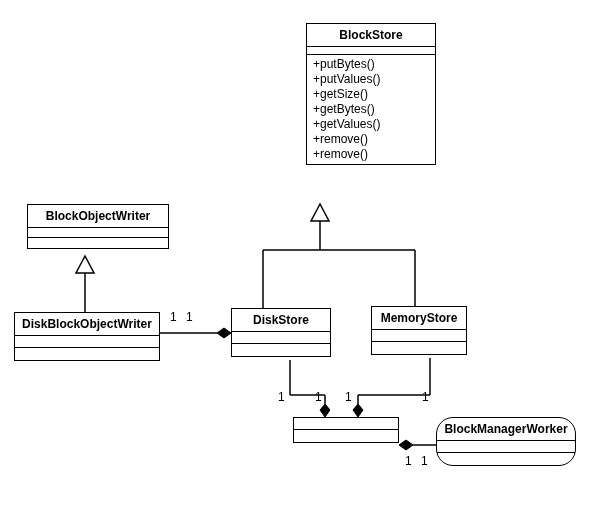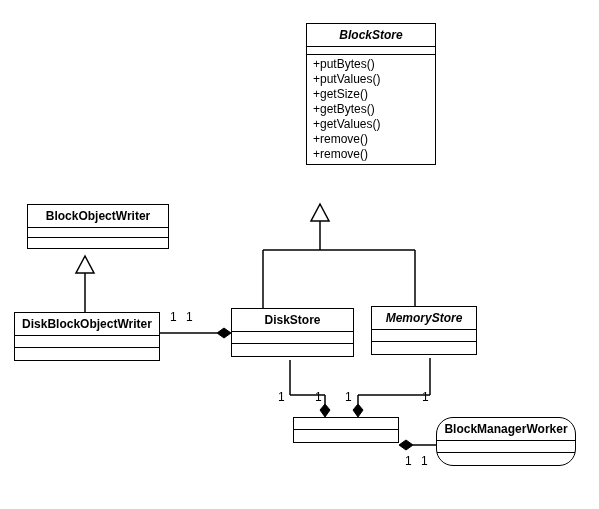--- a/index.html
+++ b/index.html
@@ -25,21 +25,21 @@
     min-height: 14px;
     box-sizing: border-box;
   }
   .sect:last-child { border-bottom: none; }
   .title {
     font-weight: bold;
     text-align: center;
     padding: 4px 6px;
   }
   .methods div { line-height: 15px; white-space: nowrap; }
-  .italic { font-style: italic; }
+  .italic { }
   svg { position: absolute; left: 0; top: 0; pointer-events: none; }
 </style>
 </head>
 <body>
 
 <div class="box" style="left:306px; top:23px; width:130px;">
   <div class="sect title italic">BlockStore</div>
   <div class="sect" style="min-height:8px;"></div>
   <div class="sect methods">
     <div>+putBytes()</div>
@@ -57,27 +57,27 @@
   <div class="sect" style="min-height:10px;"></div>
   <div class="sect" style="min-height:10px;"></div>
 </div>
 
 <div class="box" style="left:14px; top:312px; width:146px;">
   <div class="sect title">DiskBlockObjectWriter</div>
   <div class="sect" style="min-height:12px;"></div>
   <div class="sect" style="min-height:12px;"></div>
 </div>
 
-<div class="box" style="left:231px; top:308px; width:123px;">
+<div class="box" style="left:231px; top:308px; width:100px;">
   <div class="sect title">DiskStore</div>
   <div class="sect" style="min-height:12px;"></div>
   <div class="sect" style="min-height:12px;"></div>
 </div>
 
-<div class="box" style="left:371px; top:306px; width:106px;font-style:italic;">
+<div class="box" style="left:371px; top:306px; width:96px;">
   <div class="sect title">MemoryStore</div>
   <div class="sect" style="min-height:12px;"></div>
   <div class="sect" style="min-height:12px;"></div>
 </div>
 
 <div class="box" style="left:293px; top:417px; width:106px;">
   <div class="sect" style="min-height:12px;"></div>
   <div class="sect" style="min-height:12px;"></div>
 </div>
 

